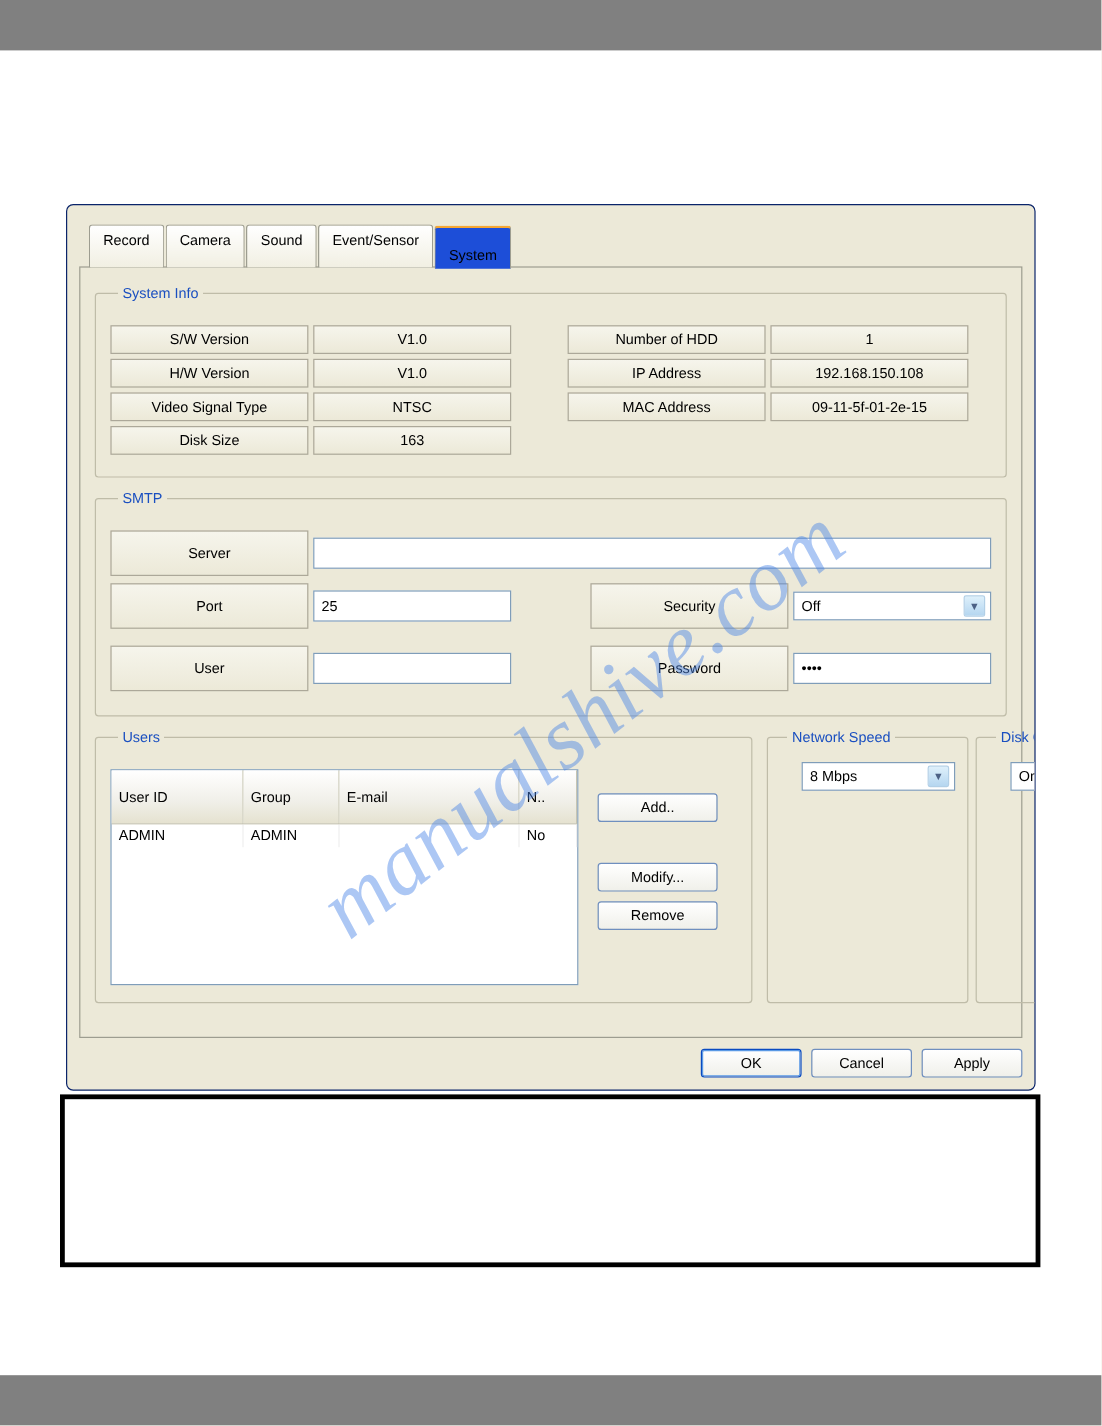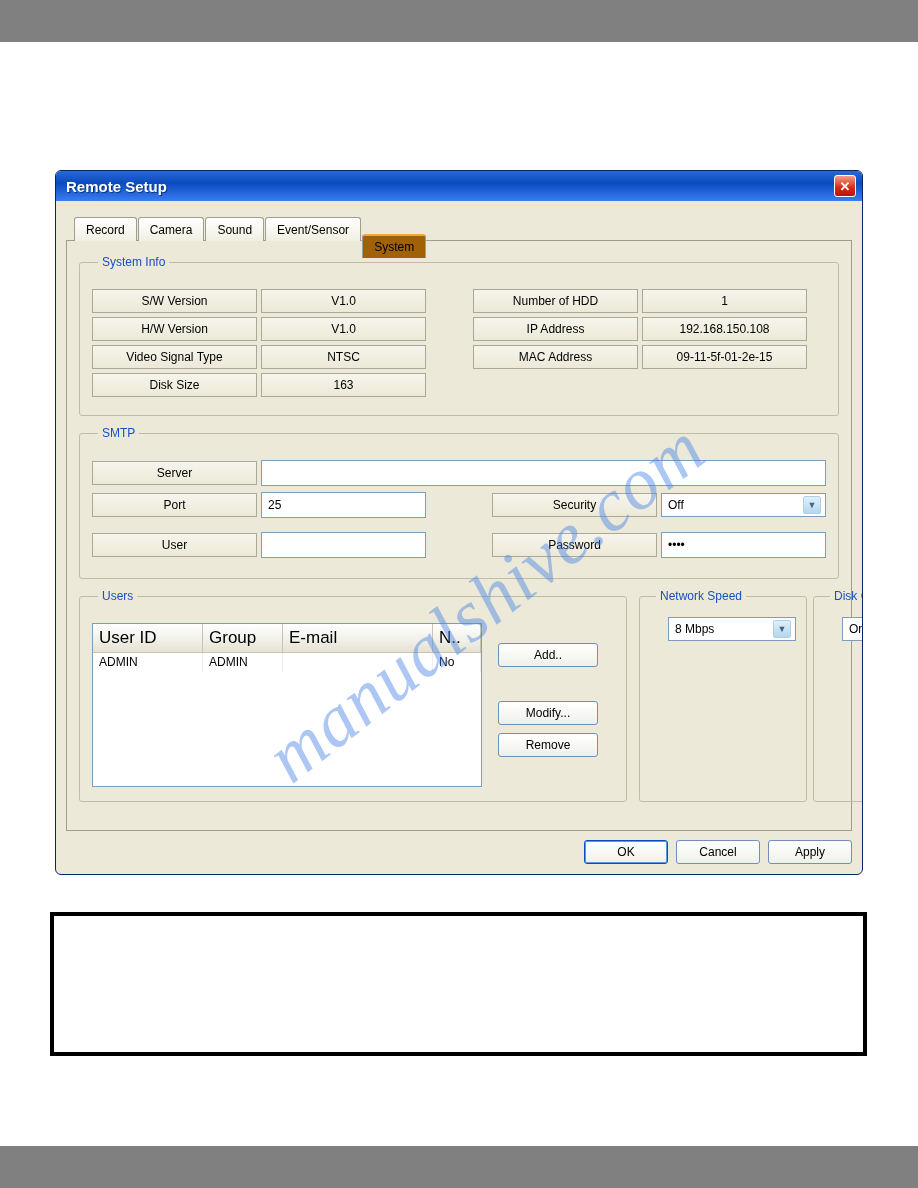--- a/index.html
+++ b/index.html
@@ -61,25 +61,25 @@
     border: 1px solid #9d9d90;
     border-bottom: none;
     border-radius: 3px 3px 0 0;
     padding: 5px 11px 4px 11px;
     font-size: 12px;
     margin-right: 1px;
     cursor: pointer;
     color: #000;
   }
   .tab.active {
-    background: #a16207;
+    background: #1d4ed8;
     border-top: 2px solid #f5a733;
-    padding-top: 4px;
-    position: relative;
-    top: 17px;
+    padding-top: 16px;
+    position: relative;
+    top: 1px;
   }
   .tab-panel {
     border: 1px solid #9d9d90;
     background: #ece9d8;
     padding: 14px 12px 18px 12px;
     position: relative;
     top: -1px;
   }
   fieldset {
     border: 1px solid #bfbca8;
@@ -114,21 +114,21 @@
   .box-label { width: 165px; }
   .box-value { width: 165px; margin-left: 4px; }
   .smtp-row {
     display:flex;
     align-items:center;
     margin-bottom: 6px;
   }
   .smtp-label {
     border: 1px solid #aca899;
     background: linear-gradient(#f6f5ec,#ece9d8);
-    height: 24px; width: 165px;
+    height: 38px; width: 165px;
     display:flex; align-items:center; justify-content:center;
     font-size:12px;
   }
   .text-input {
     height: 16px;
     border: 1px solid #7f9db9;
     background:#fff;
     padding: 12px 6px;
     font-family: Tahoma, Arial, sans-serif;
     font-size: 12px;
@@ -164,22 +164,22 @@
   .table-wrap {
     border: 1px solid #7f9db9;
     background:#fff;
     width: 390px;
   }
   .table-head { display:flex; }
   .th {
     background: linear-gradient(#fff,#f0efe8 60%,#e5e2d0);
     border-right: 1px solid #c7c5b2;
     border-bottom: 1px solid #c7c5b2;
-    font-size:17px;
-    padding: 4px 6px;
+    font-size:12px;
+    padding: 15px 6px;
   }
   .th1{width:110px}.th2{width:80px}.th3{width:150px}.th4{flex:1}
   .trow { display:flex; height: 19px; }
   .td { font-size:12px; padding: 2px 6px; border-right: 1px solid #eee; }
   .users-btns { display:flex; flex-direction:column; gap:8px; align-items:center; padding-top: 20px;}
   .btn {
     border: 1px solid #6f8fbf;
     background: linear-gradient(#fff,#f0f0ea);
     border-radius: 3px;
     height: 24px;
@@ -217,26 +217,20 @@
     border: 4px solid #000;
     background:#fff;
   }
 </style>
 </head>
 <body>
 
 <div class="top-bar"></div>
 
 <div class="dialog">
-  <div class="titlebar">
-    <span class="title">Remote Setup</span>
-    <div class="close-btn">
-      <span>✕</span>
-    </div>
-  </div>
 
   <div class="client">
 
     <div class="tabs-row">
       <div class="tab">Record</div>
       <div class="tab">Camera</div>
       <div class="tab">Sound</div>
       <div class="tab">Event/Sensor</div>
       <div class="tab active">System</div>
     </div>

